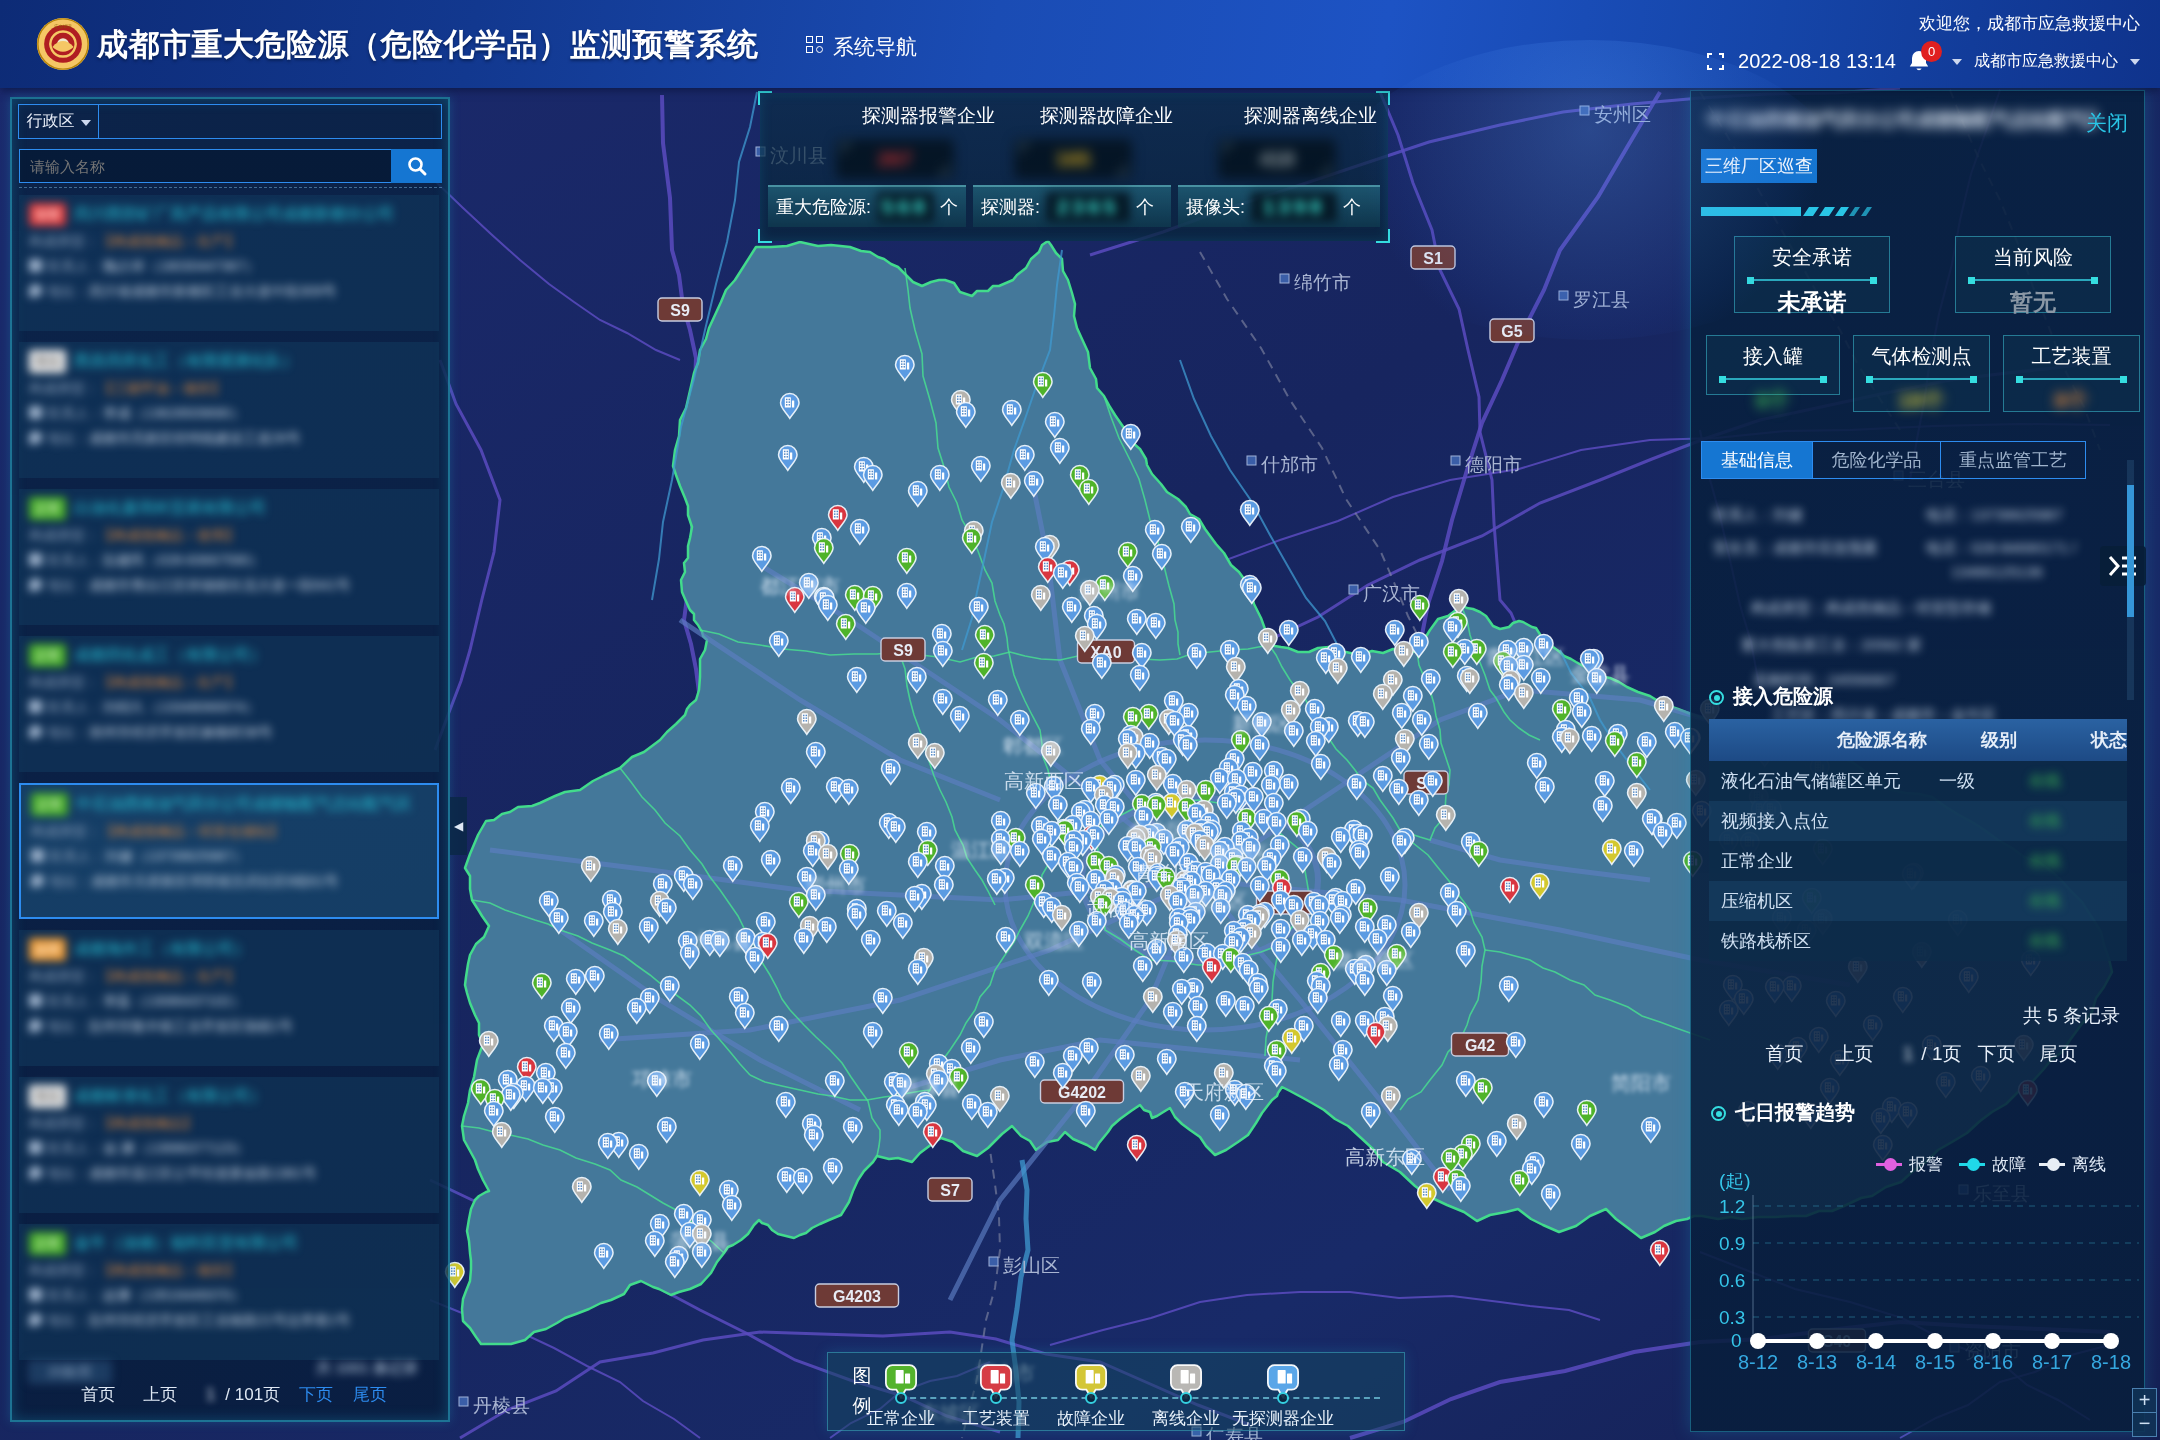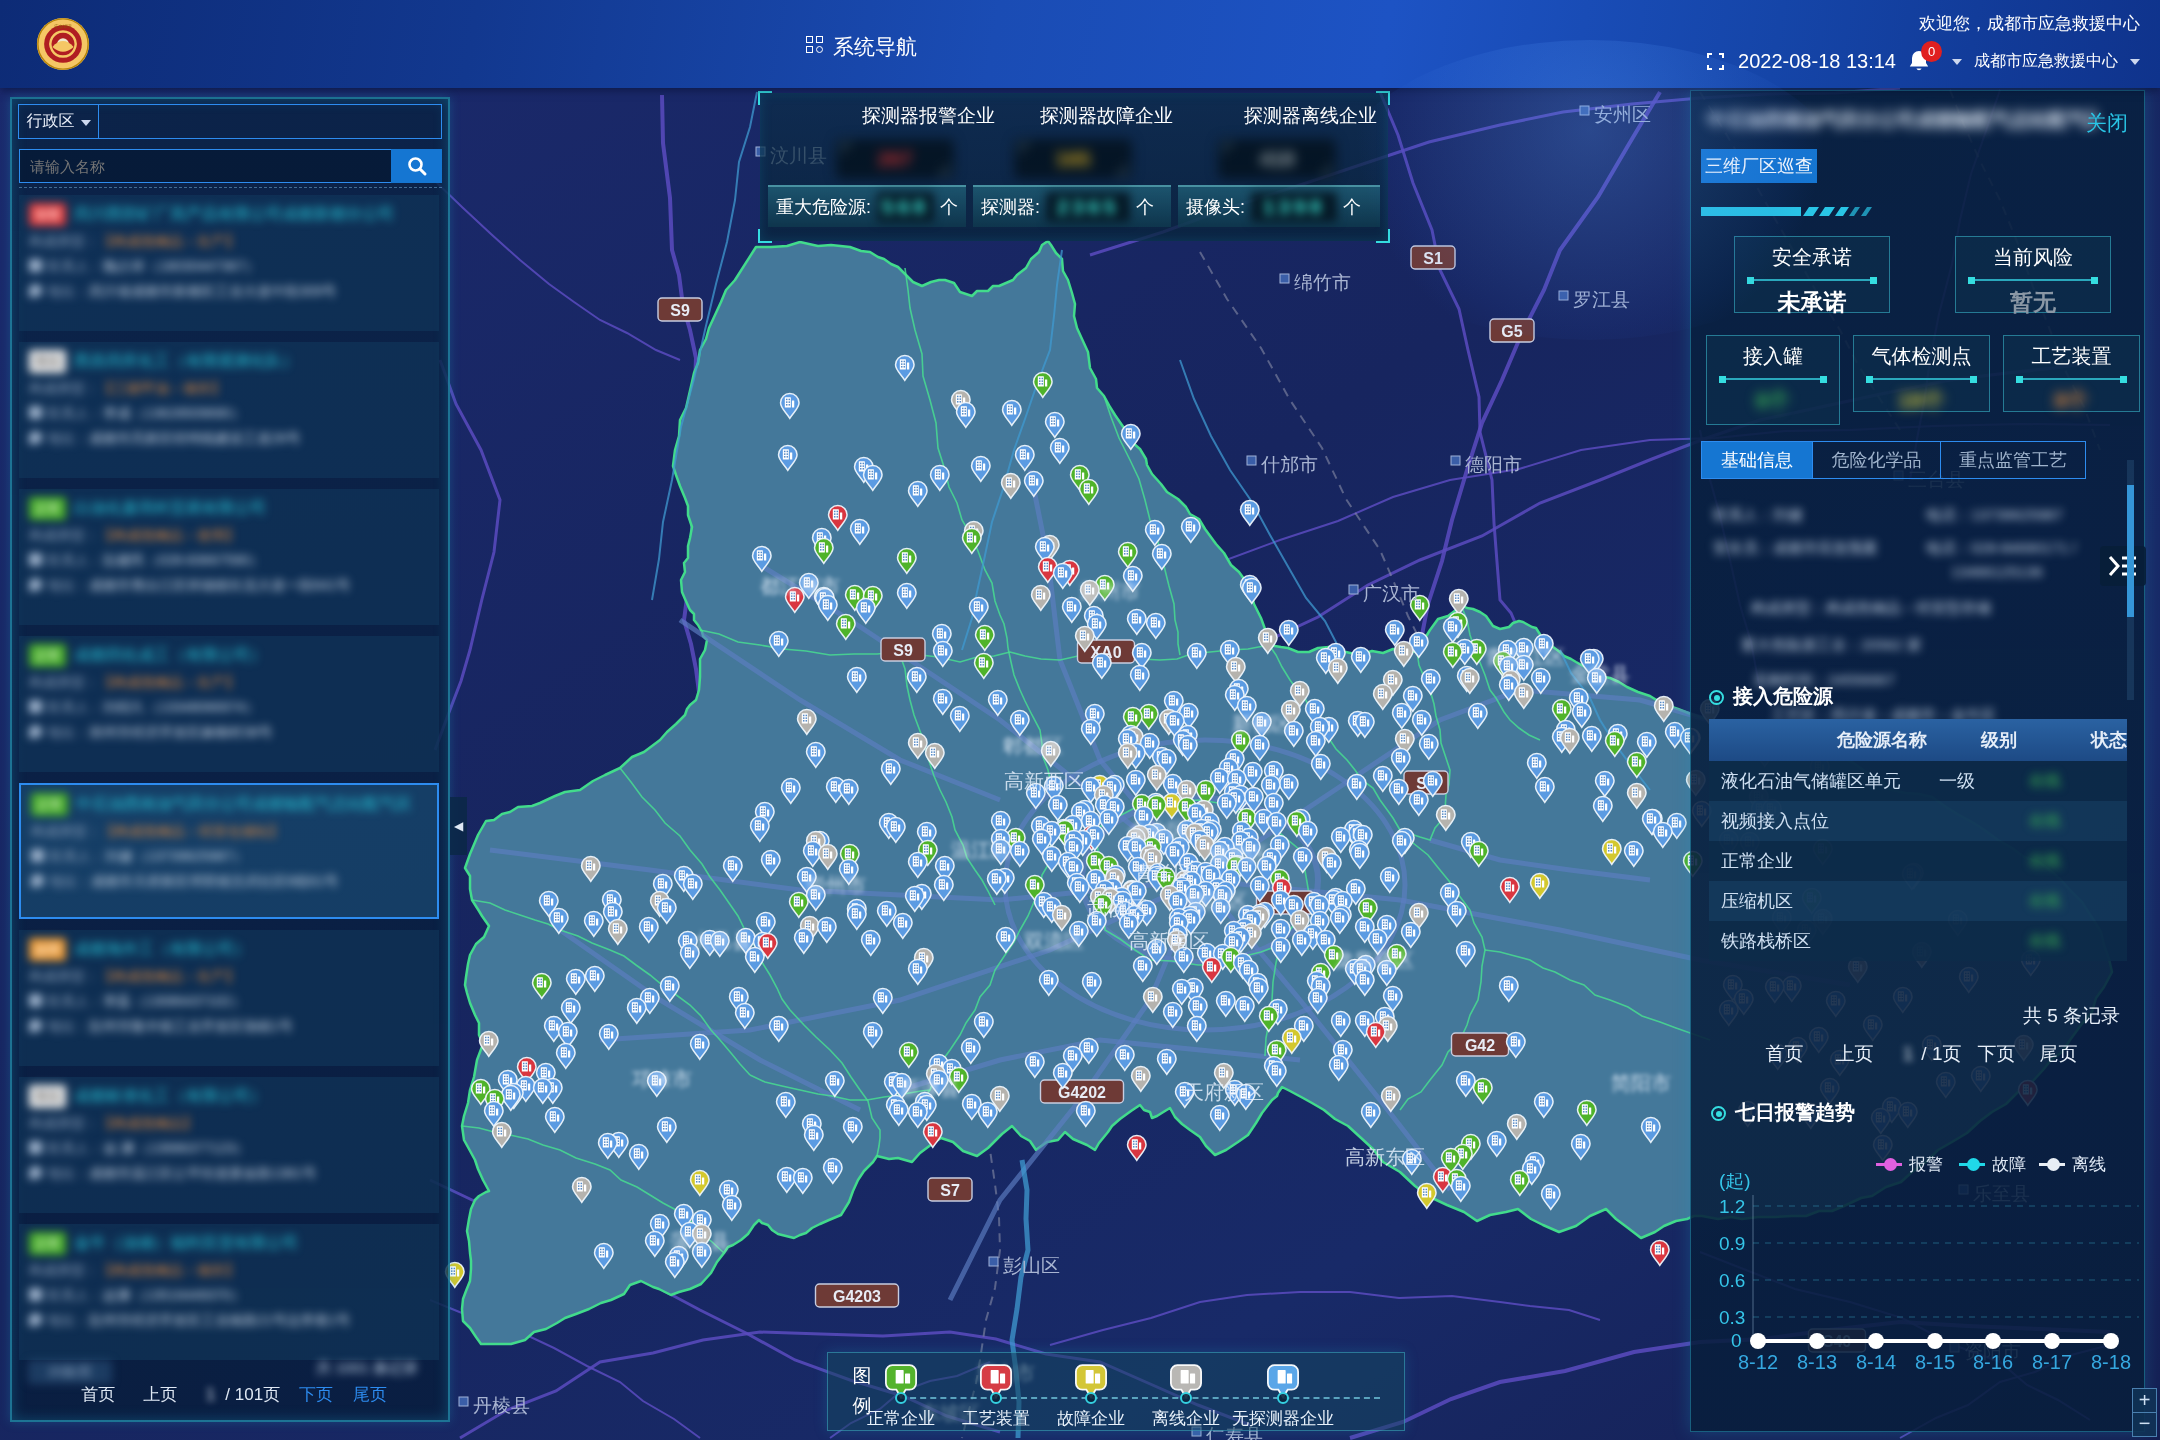--- a/index.html
+++ b/index.html
@@ -1019,20 +1019,21 @@
  <div class="globe"></div>
  <svg id="logo" viewBox="0 0 60 60">
   <circle cx="30" cy="30" r="27" fill="#f5c765"></circle>
   <circle cx="30" cy="30" r="26" fill="none" stroke="#b8860b" stroke-width="1.5"></circle>
   <circle cx="30" cy="30" r="19.5" fill="#b01d22"></circle>
   <path d="M30,17 a13,13 0 1 0 0.001,0 z" fill="none" stroke="#f5c765" stroke-width="2.5"></path>
   <circle cx="30" cy="30" r="6" fill="#f0e9d0"></circle>
   <path d="M19,33 q11,-12 22,0 q-11,10 -22,0 z" fill="#f5c765"></path>
   <text x="30" y="13" text-anchor="middle" style="font:4.5px Liberation Sans;fill:#8a5a00">应急管理</text>
  </svg>
+ <div id="title">成都市重大危险源（危险化学品）监测预警系统</div>
  <div id="navicon">
         <i style="left:0;top:0"></i>
         <i style="right:0;top:0"></i>
         <i style="left:0;bottom:0"></i>
         <i style="right:0;bottom:0;border-radius:50%"></i>
       </div>
  <div id="nav">系统导航</div>
  <div id="welcome">欢迎您，成都市应急救援中心</div>
  <div id="hdrr">
    <div class="fsico">
@@ -1214,21 +1215,21 @@
    <div class="bv">未承诺</div>
       </div>
  <div class="rbox" style="left:264px;top:145px;width:156px;height:77px">
    <div class="bt">当前风险</div>
         <div class="hl">
           <i style="left:-2px"></i>
           <i style="right:-2px"></i>
         </div>
    <div class="bv" style="color:#8a97a5">暂无</div>
       </div>
- <div class="rbox" style="left:15px;top:244px;width:134px;height:90px">
+ <div class="rbox" style="left:15px;top:244px;width:134px;height:60px">
    <div class="bt">接入罐</div>
         <div class="hl">
           <i style="left:-2px"></i>
           <i style="right:-2px"></i>
         </div>
    <div class="bv blur" style="color:#3dba54;font-size:22px">6个</div>
       </div>
  <div class="rbox" style="left:162px;top:244px;width:137px;height:77px">
    <div class="bt">气体检测点</div>
         <div class="hl">

